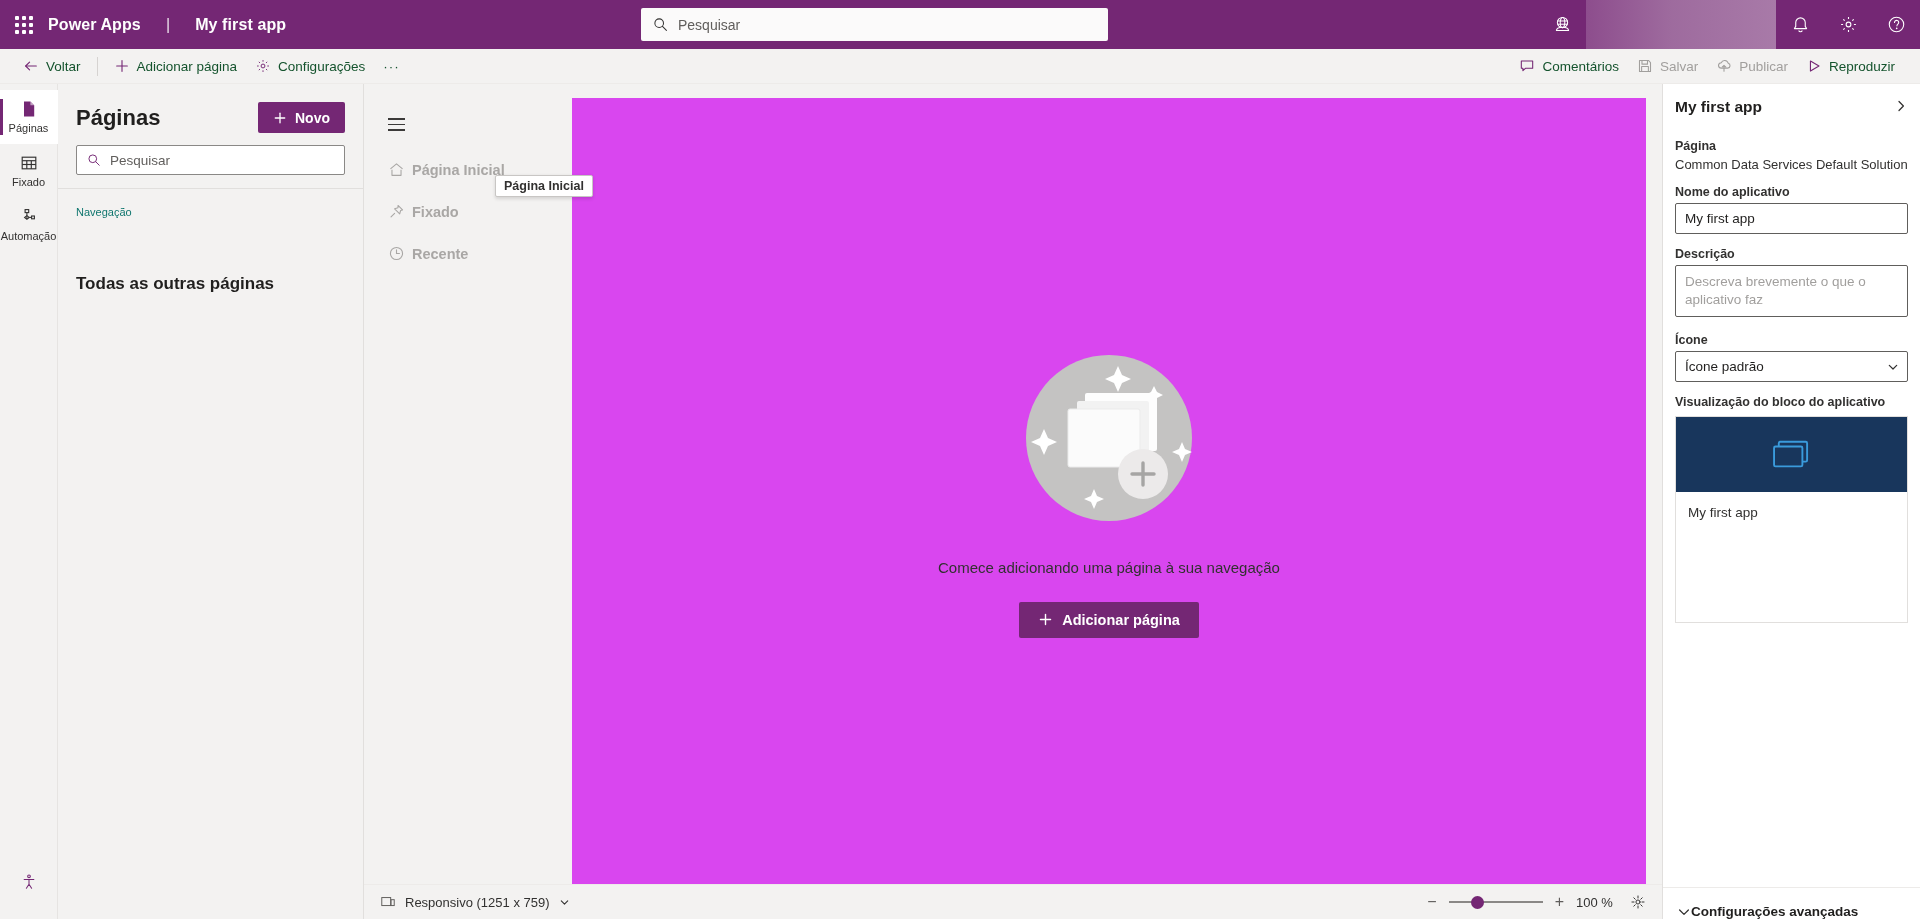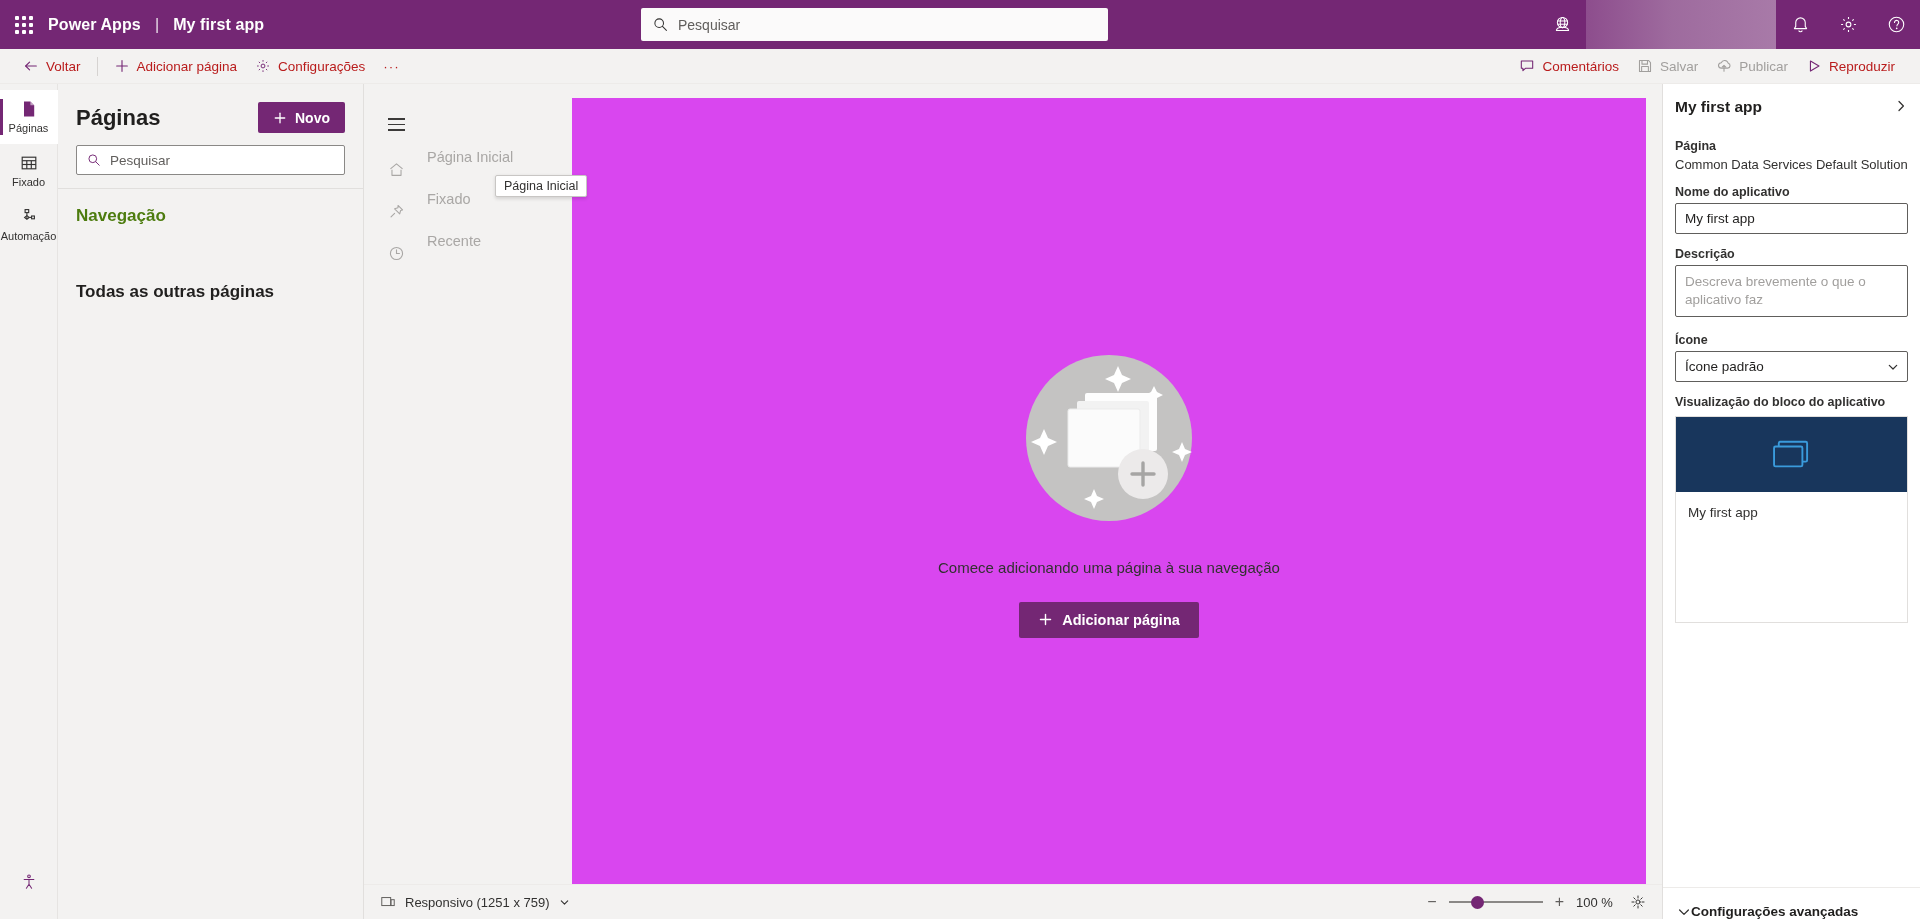--- a/index.html
+++ b/index.html
@@ -14,21 +14,21 @@
   .app { width:1920px; height:919px; display:flex; flex-direction:column; }
 
   
   .header {
     height:49px; background:#742774; display:flex; align-items:center;
     flex:0 0 49px; position:relative; color:#fff;
   }
   .waffle { width:48px; height:49px; display:flex; align-items:center; justify-content:center; cursor:pointer; }
   .waffle-grid { display:grid; grid-template-columns:repeat(3,4px); grid-template-rows:repeat(3,4px); gap:3px; }
   .waffle-grid i { width:4px; height:4px; background:#fff; border-radius:1px; display:block; }
-  .brand { display:flex; align-items:center; gap:5px; font-size:16px; font-weight:700; letter-spacing:.1px; }
+  .brand { display:flex; align-items:center; gap:16px; font-size:16px; font-weight:700; letter-spacing:.1px; }
   .brand .sep { margin:0 9px; font-weight:400; opacity:.85; }
   .brand .appname { font-weight:700; }
   .hdr-search-wrap { position:absolute; left:641px; top:8px; }
   .hdr-search {
     width:467px; height:33px; background:#fbfafa; border-radius:2px;
     display:flex; align-items:center; padding:0 12px; gap:10px;
   }
   .hdr-search .ph { color:#605e5c; font-size:14px; }
   .hdr-right { margin-left:auto; display:flex; align-items:center; height:49px; padding-right:0; }
   .hdr-icon-btn {
@@ -40,21 +40,21 @@
     background:linear-gradient(90deg,#8d4d8d 0%, #9e6b9e 45%, #a87aa8 100%);
   }
 
   
   .cmdbar {
     height:35px; flex:0 0 35px; background:#f3f2f1; display:flex; align-items:center;
     padding:0 8px 0 14px; border-bottom:1px solid #edebe9;
   }
   .cmd {
     display:flex; align-items:center; gap:7px; height:31px; padding:0 9px;
-    font-size:13.5px; color:#b91c1c; cursor:pointer; white-space:nowrap;
+    font-size:13.5px; color:#14532d; cursor:pointer; white-space:nowrap;
   }
   .cmd.disabled { color:#a19f9d; cursor:default;text-align:center; }
   .cmd-sep { width:1px; height:19px; background:#d6d3d1; margin:0 7px; }
   .cmd-right { margin-left:auto; display:flex; align-items:center; padding-right:8px; }
   .ico { display:inline-flex; align-items:center; justify-content:center; }
 
   
   .body { flex:1; display:flex; min-height:0; }
 
   
@@ -87,38 +87,38 @@
     height:31px; padding:0 15px; font-size:14px; font-weight:600; cursor:pointer;
     display:flex; align-items:center; gap:8px; font-family:inherit;
   }
   .pages-search-wrap { padding:0 18px 13px 18px; }
   .pages-search {
     height:30px; background:#fff; border:1px solid #8a8886; border-radius:2px;
     display:flex; align-items:center; gap:9px; padding:0 10px;
   }
   .pages-search .ph { color:#605e5c; font-size:13.5px; }
   .pages-divider { height:1px; background:#e1dfdd; }
-  .nav-section-title { font-size:17px; font-weight:700; color:#4d7c0f; padding:17px 18px 0 18px; }
+  .nav-section-title { font-size:11px; font-weight:400; color:#0f766e; padding:17px 18px 0 18px; }
   .other-pages-title { font-size:17px; font-weight:600; color:#201f1e; padding:0 18px; margin-top:56px; }
 
   
   .canvas-region { flex:1; display:flex; flex-direction:column; min-width:0; background:#f3f2f1; }
   .canvas-scroll { flex:1; display:flex; padding:14px 0 0 0; min-height:0; }
   .canvas-shell { display:flex; flex:1; margin:0 16px 0 0; min-height:0; }
 
   .app-nav {
     width:208px; flex:0 0 208px; background:#f3f2f1; border:none;
     padding:12px 0 0 0; display:flex; flex-direction:column;
   }
   .hamburger { padding:8px 0 18px 24px; display:flex; }
   .hamburger .lines { display:flex; flex-direction:column; gap:4px; }
   .hamburger .lines i { display:block; width:17px; height:1.6px; background:#3b3a39; }
   .nav-item {
-    display:flex; gap:22px; height:42px; padding:0 12px 0 24px;
-    color:#a9a7a5; font-size:14.5px; cursor:pointer; position:relative;
+    display:flex; align-items:center; gap:7px; height:42px; padding:0 12px 0 24px;
+    color:#a9a7a5; font-size:14.5px; cursor:pointer; position:relative;font-weight:bold;
   }
   .tooltip {
     position:absolute; left:131px; top:26px; background:#fff; border:1px solid #c8c6c4;
     border-radius:2px; padding:3px 8px; font-size:12.5px; color:#323130;
     box-shadow:0 1.6px 3.6px rgba(0,0,0,.13); white-space:nowrap; z-index:20;
   }
 
   .canvas-white {
     flex:1; background:#d946ef; display:flex; align-items:center; justify-content:center;
     min-width:0; border:none;

